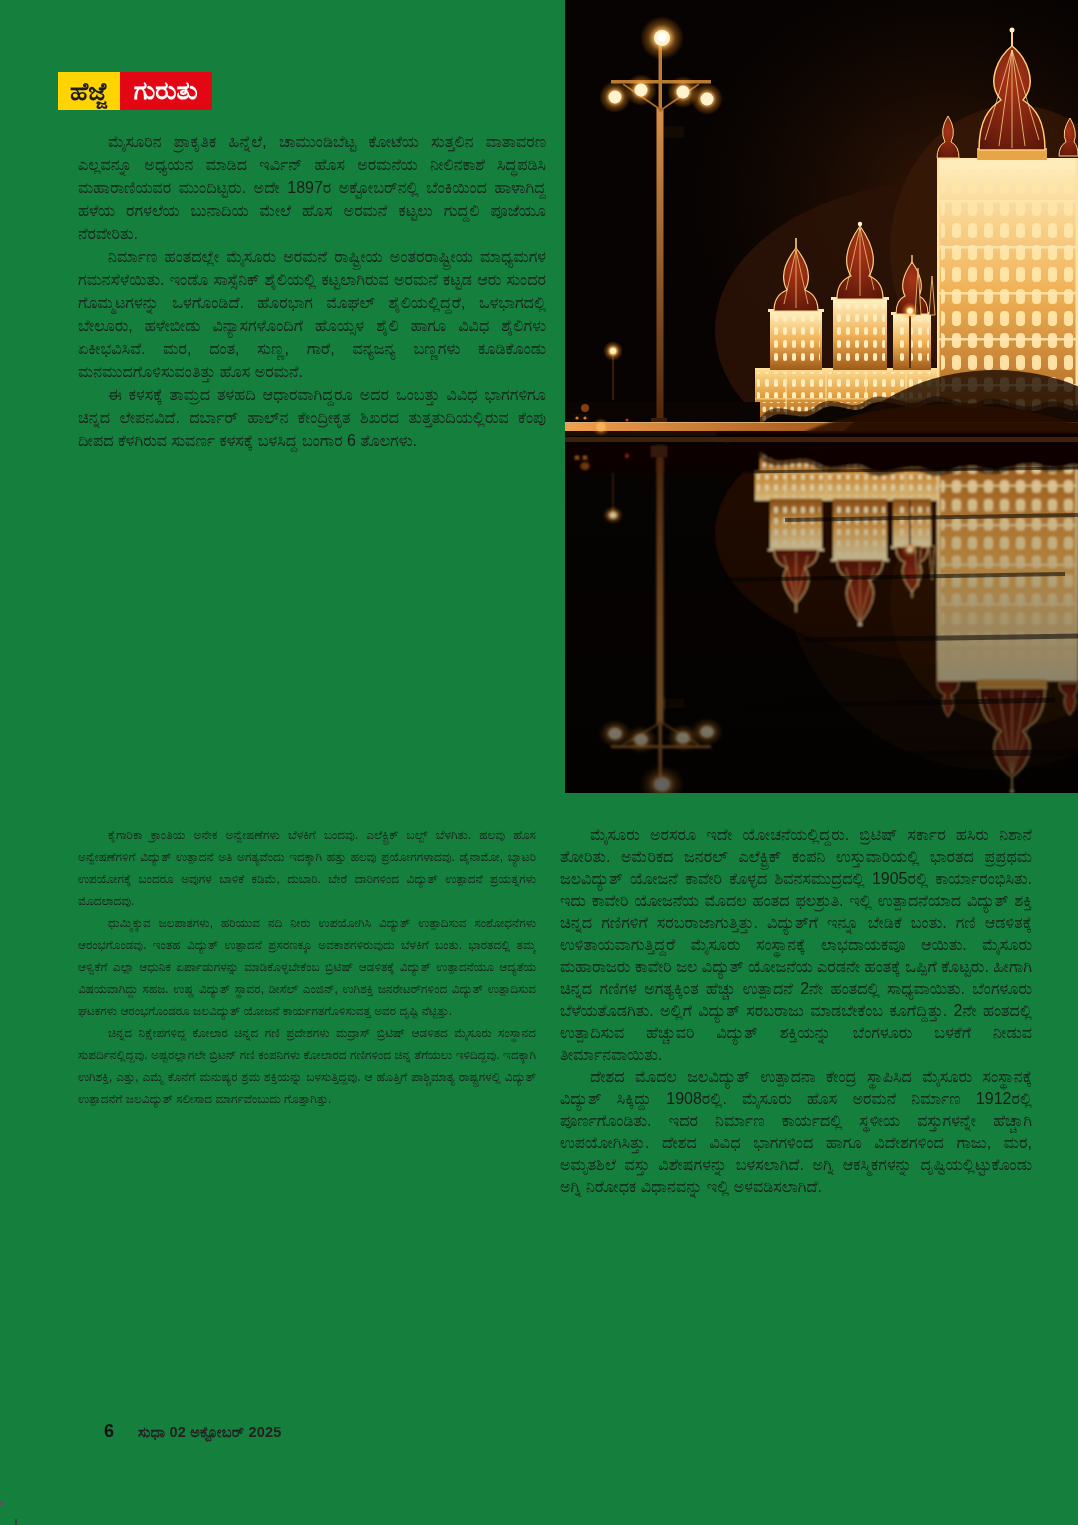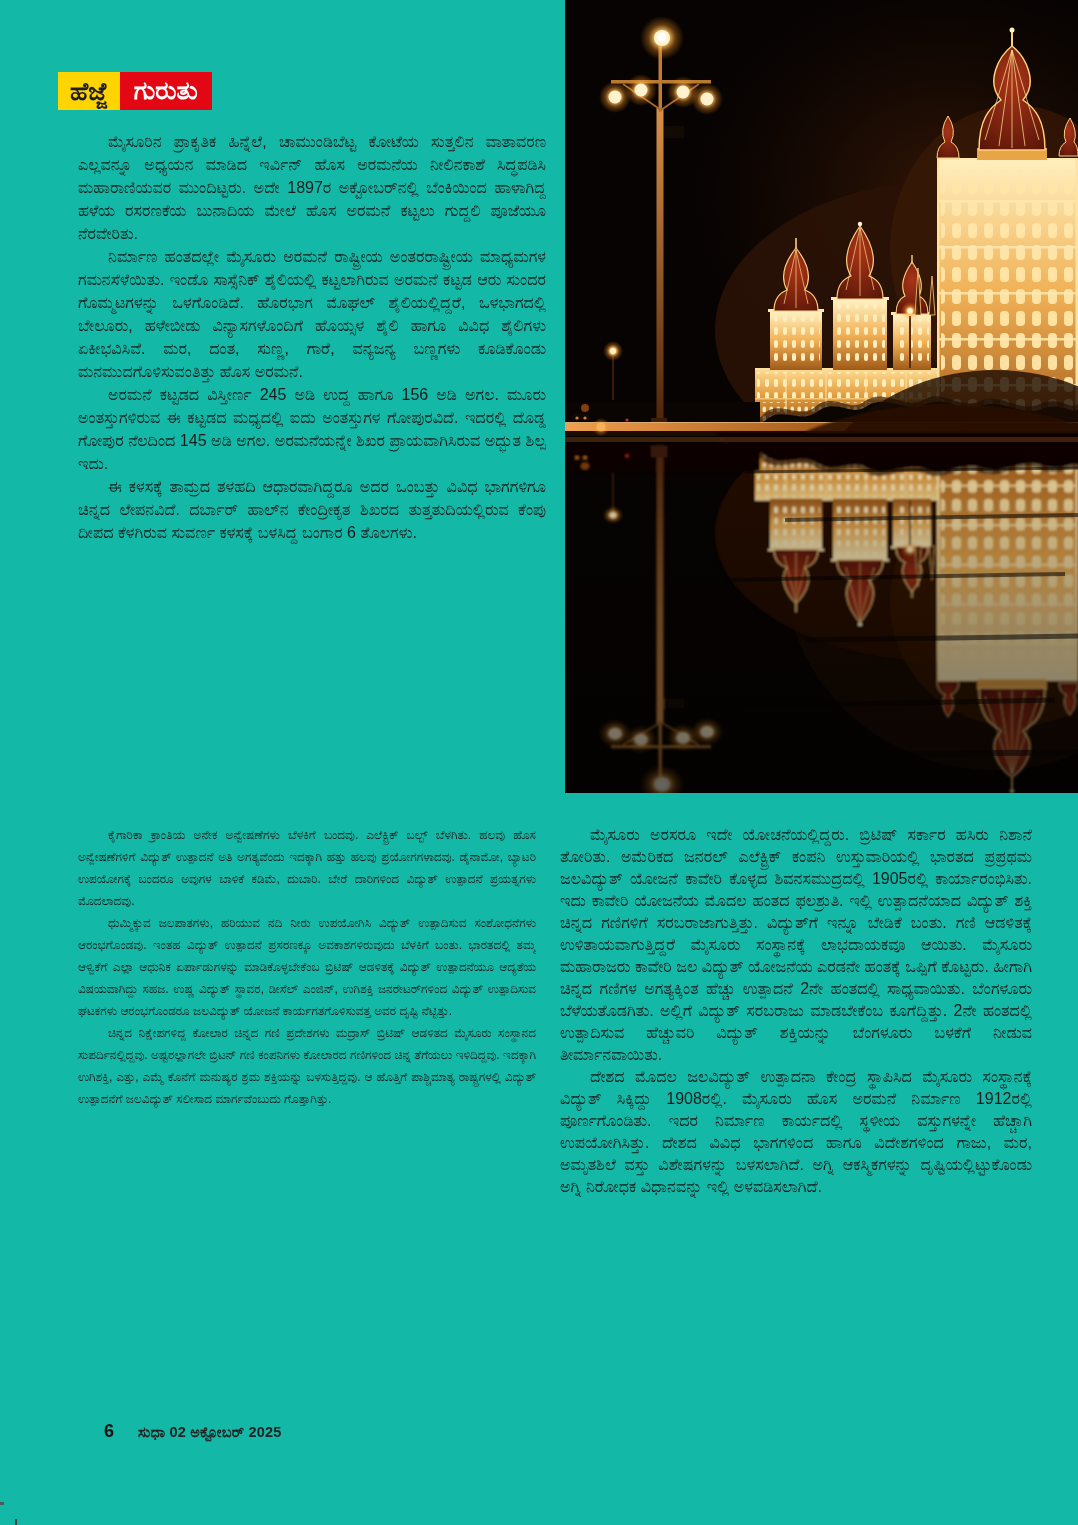--- a/index.html
+++ b/index.html
@@ -1,16 +1,16 @@
 <!DOCTYPE html>
 <html lang="kn"><head>
 <meta charset="utf-8">
 <style>
   html,body{margin:0;padding:0;background:#ffffff;}
-  .page{position:relative;width:1078px;height:1525px;background:#14b8a6;overflow:hidden;
+  .page{position:relative;width:1078px;height:1525px;background:#15803d;overflow:hidden;
         font-family:"Liberation Sans", sans-serif;color:#1b1b1b;}
   
   .badge{position:absolute;left:58px;top:72px;display:flex;height:38px;line-height:38px;
          font-weight:bold;font-size:25px;}
   .badge .y{background:#ffd400;color:#1d1d30;padding:0 12px;}
   .badge .r{background:#e30613;color:#ffffff;padding:0 14px;font-family:Liberation Serif, serif;}
   
   .textcol{position:absolute;text-align:justify;}
   .textcol p{margin:0;text-indent:30px;}
   .textcol p.noindent{text-indent:0;}
@@ -32,23 +32,22 @@
 <body>
 
 <div class="page">
 
   <div class="badge">
     <span class="y">ಹೆಜ್ಜೆ</span>
     <span class="r">ಗುರುತು</span>
   </div>
 
   <div class="textcol intro">
-    <p>ಮೈಸೂರಿನ ಪ್ರಾಕೃತಿಕ ಹಿನ್ನೆಲೆ, ಚಾಮುಂಡಿಬೆಟ್ಟ ಕೋಟೆಯ ಸುತ್ತಲಿನ ವಾತಾವರಣ ಎಲ್ಲವನ್ನೂ ಅಧ್ಯಯನ ಮಾಡಿದ ಇರ್ವಿನ್ ಹೊಸ ಅರಮನೆಯ ನೀಲಿನಕಾಶೆ ಸಿದ್ಧಪಡಿಸಿ ಮಹಾರಾಣಿಯವರ ಮುಂದಿಟ್ಟರು. ಅದೇ 1897ರ ಅಕ್ಟೋಬರ್‌ನಲ್ಲಿ ಬೆಂಕಿಯಿಂದ ಹಾಳಾಗಿದ್ದ ಹಳೆಯ ರಸರಣಕೆಯ ಬುನಾದಿಯ ಮೇಲೆ ಹೊಸ ಅರಮನೆ ಕಟ್ಟಲು ಗುದ್ದಲಿ ಪೂಜೆಯೂ ನೆರವೇರಿತು.</p>
+    <p>ಮೈಸೂರಿನ ಪ್ರಾಕೃತಿಕ ಹಿನ್ನೆಲೆ, ಚಾಮುಂಡಿಬೆಟ್ಟ ಕೋಟೆಯ ಸುತ್ತಲಿನ ವಾತಾವರಣ ಎಲ್ಲವನ್ನೂ ಅಧ್ಯಯನ ಮಾಡಿದ ಇರ್ವಿನ್ ಹೊಸ ಅರಮನೆಯ ನೀಲಿನಕಾಶೆ ಸಿದ್ಧಪಡಿಸಿ ಮಹಾರಾಣಿಯವರ ಮುಂದಿಟ್ಟರು. ಅದೇ 1897ರ ಅಕ್ಟೋಬರ್‌ನಲ್ಲಿ ಬೆಂಕಿಯಿಂದ ಹಾಳಾಗಿದ್ದ ಹಳೆಯ ರಗಳಲೆಯ ಬುನಾದಿಯ ಮೇಲೆ ಹೊಸ ಅರಮನೆ ಕಟ್ಟಲು ಗುದ್ದಲಿ ಪೂಜೆಯೂ ನೆರವೇರಿತು.</p>
     <p>ನಿರ್ಮಾಣ ಹಂತದಲ್ಲೇ ಮೈಸೂರು ಅರಮನೆ ರಾಷ್ಟ್ರೀಯ ಅಂತರರಾಷ್ಟ್ರೀಯ ಮಾಧ್ಯಮಗಳ ಗಮನಸೆಳೆಯಿತು. ಇಂಡೊ ಸಾಸ್ಸೆನಿಕ್ ಶೈಲಿಯಲ್ಲಿ ಕಟ್ಟಲಾಗಿರುವ ಅರಮನೆ ಕಟ್ಟಡ ಆರು ಸುಂದರ ಗೊಮ್ಮಟಗಳನ್ನು ಒಳಗೊಂಡಿದೆ. ಹೊರಭಾಗ ಮೊಘಲ್ ಶೈಲಿಯಲ್ಲಿದ್ದರೆ, ಒಳಭಾಗದಲ್ಲಿ ಬೇಲೂರು, ಹಳೇಬೀಡು ವಿನ್ಯಾಸಗಳೊಂದಿಗೆ ಹೊಯ್ಸಳ ಶೈಲಿ ಹಾಗೂ ವಿವಿಧ ಶೈಲಿಗಳು ಏಕೀಭವಿಸಿವೆ. ಮರ, ದಂತ, ಸುಣ್ಣ, ಗಾರೆ, ವನ್ಯಜನ್ಯ ಬಣ್ಣಗಳು ಕೂಡಿಕೊಂಡು ಮನಮುದಗೊಳಿಸುವಂತಿತ್ತು ಹೊಸ ಅರಮನೆ.</p>
-    <p>ಅರಮನೆ ಕಟ್ಟಡದ ವಿಸ್ತೀರ್ಣ 245 ಅಡಿ ಉದ್ದ ಹಾಗೂ 156 ಅಡಿ ಅಗಲ. ಮೂರು ಅಂತಸ್ತುಗಳಿರುವ ಈ ಕಟ್ಟಡದ ಮಧ್ಯದಲ್ಲಿ ಐದು ಅಂತಸ್ತುಗಳ ಗೋಪುರವಿದೆ. ಇದರಲ್ಲಿ ದೊಡ್ಡ ಗೋಪುರ ನೆಲದಿಂದ 145 ಅಡಿ ಅಗಲ. ಅರಮನೆಯನ್ನೇ ಶಿಖರ ಪ್ರಾಯವಾಗಿಸಿರುವ ಅದ್ಭುತ ಶಿಲ್ಪ ಇದು.</p>
     <p>ಈ ಕಳಸಕ್ಕೆ ತಾಮ್ರದ ತಳಹದಿ ಆಧಾರವಾಗಿದ್ದರೂ ಅದರ ಒಂಬತ್ತು ವಿವಿಧ ಭಾಗಗಳಿಗೂ ಚಿನ್ನದ ಲೇಪನವಿದೆ. ದರ್ಬಾರ್ ಹಾಲ್‌ನ ಕೇಂದ್ರೀಕೃತ ಶಿಖರದ ತುತ್ತತುದಿಯಲ್ಲಿರುವ ಕೆಂಪು ದೀಪದ ಕೆಳಗಿರುವ ಸುವರ್ಣ ಕಳಸಕ್ಕೆ ಬಳಸಿದ್ದ ಬಂಗಾರ 6 ತೊಲಗಳು.</p>
   </div>
 
   <div class="photo">
     <svg viewBox="0 0 513 793" width="513" height="793" xmlns="http://www.w3.org/2000/svg">
       <defs>
         <radialGradient id="skyGlow" cx="0.74" cy="0.44" r="0.62">
           <stop offset="0" stop-color="#351706" stop-opacity="0.95"></stop>
           <stop offset="0.55" stop-color="#190a03" stop-opacity="0.55"></stop>
           <stop offset="1" stop-color="#000000" stop-opacity="0"></stop>

